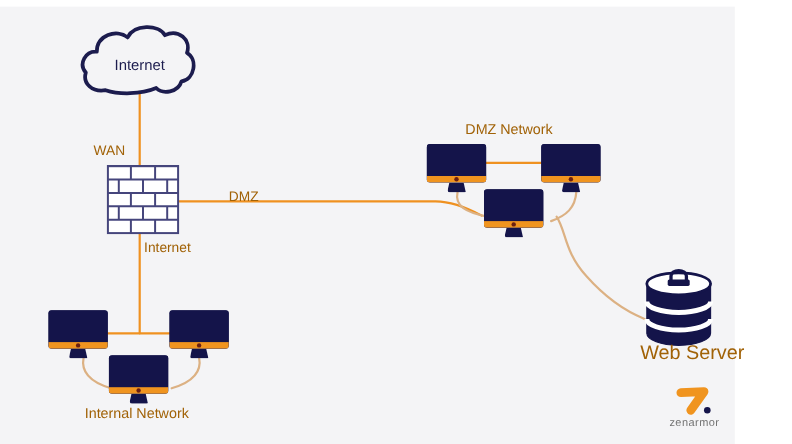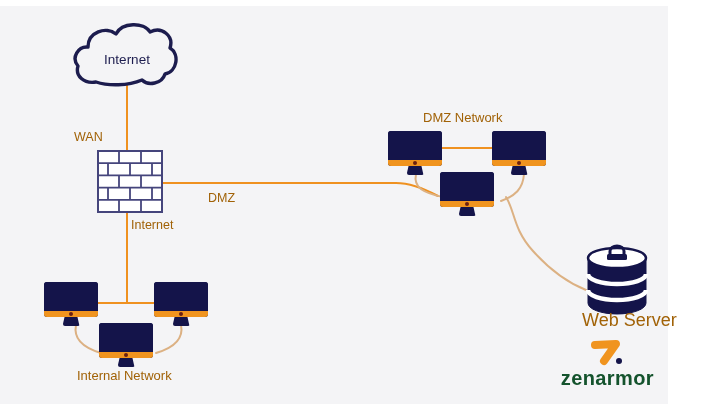--- a/index.html
+++ b/index.html
@@ -50,21 +50,21 @@
   
   .firewall { position:absolute; left:97px; top:150px; }
 
   
   .server { position:absolute; left:584px; top:243px; }
 
   
   .brand { position:absolute; right:14px; bottom:14px; text-align:center; }
   .brand-glyph { display:block; margin:0 auto 1px auto; }
   .brand-name {
-    font-size:20px; font-weight:bold; color:#14532d; letter-spacing:0.4px;
+    font-size:10px; font-weight:normal; color:#737373; letter-spacing:0.4px;
   }
 </style>
 </head>
 <body>
 
 <div class="canvas">
   <div class="top-strip"></div>
 
   <svg class="links" width="720" height="404" viewBox="0 0 720 404">
 
@@ -111,22 +111,22 @@
         <line x1="44" y1="25.4" x2="44" y2="37.6"></line>
         <line x1="11" y1="37.6" x2="11" y2="49.8"></line>
         <line x1="33" y1="37.6" x2="33" y2="49.8"></line>
         <line x1="55" y1="37.6" x2="55" y2="49.8"></line>
         <line x1="22" y1="49.8" x2="22" y2="62"></line>
         <line x1="44" y1="49.8" x2="44" y2="62"></line>
       </g>
     </svg>
   </div>
 
-  <div class="lbl" style="left:74px; top:131px;">WAN</div>
-  <div class="lbl" style="left:208px; top:192px;">DMZ</div>
+  <div class="lbl" style="left:85px; top:131px;">WAN</div>
+  <div class="lbl" style="left:208px; top:173px;">DMZ</div>
   <div class="lbl" style="left:131px; top:219px;">Internet</div>
 
   <div class="lbl" style="left:423px; top:111px; font-size:13px;">DMZ Network</div>
 
   <div class="monitor" style="left:388px; top:131px;">
     <div class="m-body">
         <div class="m-screen"></div>
         <div class="m-bar">
           <span class="m-dot"></span>
         </div>

